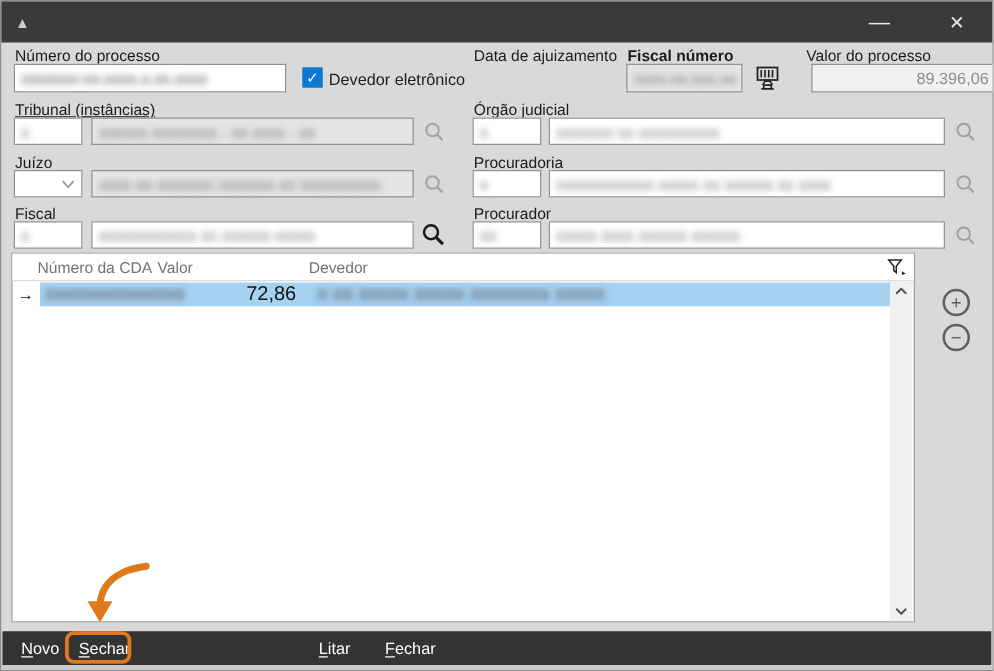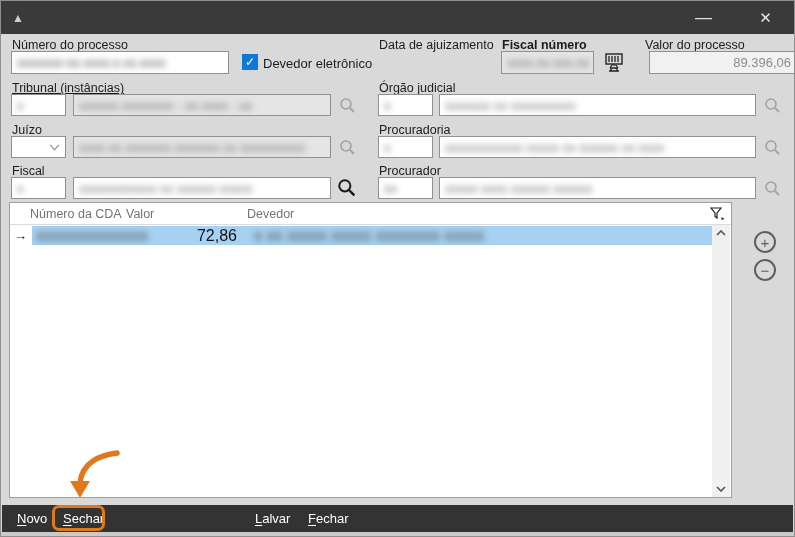--- a/index.html
+++ b/index.html
@@ -263,21 +263,21 @@
   </div>
 
   <div class="toolbar">
     <div class="tb-btn" style="left:15px;">
       <span><u>N</u><span>ovo</span></span>
     </div>
     <div class="tb-btn" style="left:61px;">
       <span><u>S</u><span>echar</span></span>
     </div>
     <div class="tb-btn" style="left:253px;">
-      <span><u>L</u><span>alvar</span></span>
+      <span><u>L</u><span>itar</span></span>
     </div>
     <div class="tb-btn" style="left:306px;justify-content:center;">
       <span><u>F</u><span>echar</span></span>
     </div>
   </div>
   <div class="bottom-strip"></div>
 
   <div class="salvar-box annot"></div>
   <svg class="annot" style="left:48px;top:428px;" width="92" height="78" viewBox="0 0 92 78">
     <path d="M68,24 C52,26 33,33 31,54" fill="none" stroke="#e0791b" stroke-width="5.5" stroke-linecap="round"></path>

